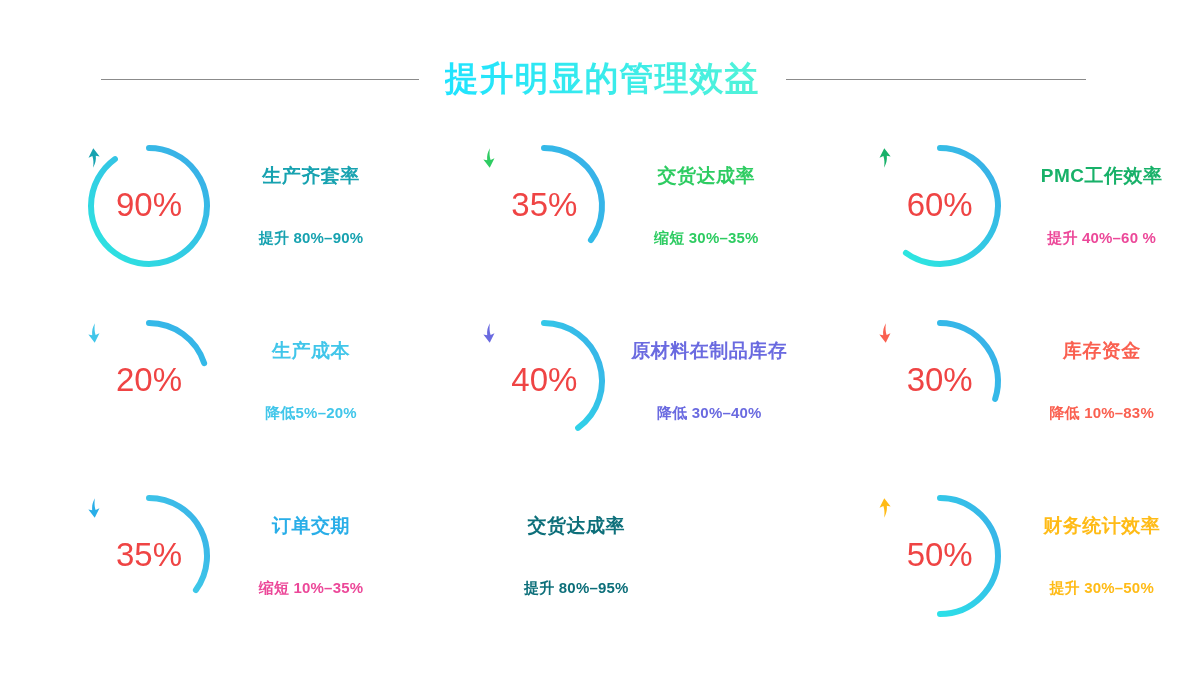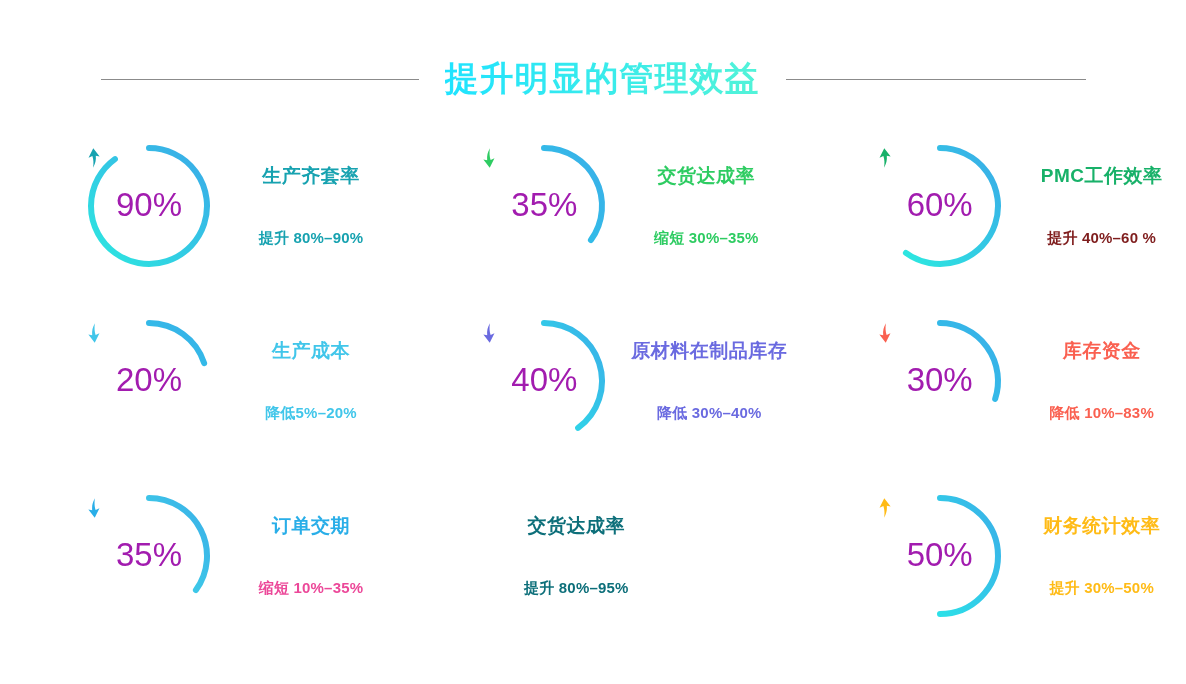--- a/index.html
+++ b/index.html
@@ -82,21 +82,21 @@
     position: absolute;
     inset: 0;
     display: flex;
     flex-direction: column;
     align-items: center;
     justify-content: center;
   }
   .gauge-value {
     font-size: 33px;
     font-weight: 300;
-    color: #a21caf;
+    color: #ef4444;
     line-height: 1;
     letter-spacing: 0px;
     margin-top: -2px;
   }
   .arrow {
     margin-top: 5px;
     width: 20px;
     height: 24px;
     display: block;
   }
@@ -193,21 +193,21 @@
       </svg>
       <div class="gauge-center">
         <div class="gauge-value">60%</div>
         <svg class="arrow" viewBox="0 0 22 24">
           <path d="M10.2 1.2 L17.2 10.4 L13.0 9.6 C13.4 14.2 12.6 18.2 10.0 22.6 C10.8 17.6 10.4 13.2 9.2 9.8 L5.0 11.6 Z" fill="#18b169" transform=""></path>
         </svg>
       </div>
     </div>
     <div class="card-text">
       <div class="card-title" style="color:#18b169">PMC工作效率</div>
-      <div class="card-sub" style="color:#7f1d1d">提升 40%–60 %</div>
+      <div class="card-sub" style="color:#ec4899">提升 40%–60 %</div>
     </div>
   </div>
     <div class="card">
     <div class="gauge">
       <svg viewBox="0 0 130 130" width="130" height="130">
         <defs>
           <linearGradient id="g3" x1="1" y1="0" x2="0" y2="1">
             <stop offset="0%" stop-color="#3aaee8"></stop>
             <stop offset="100%" stop-color="#2ec4e8"></stop>
           </linearGradient>

